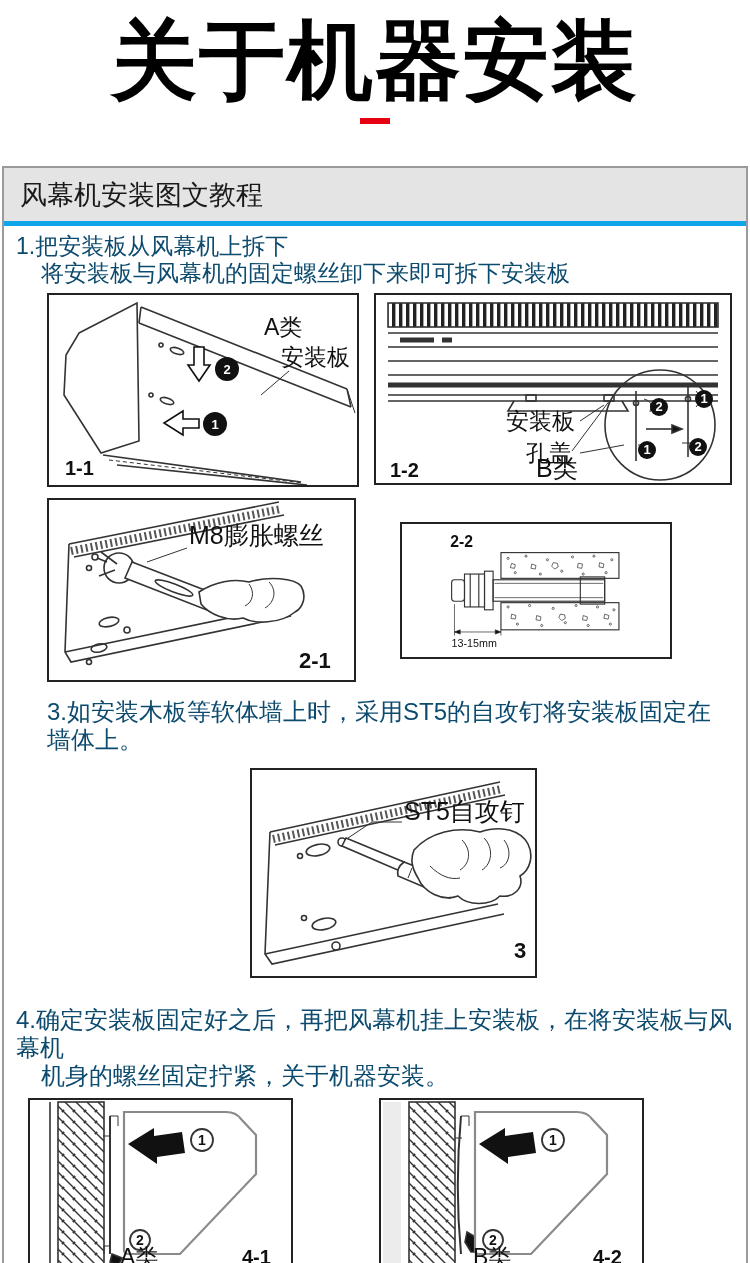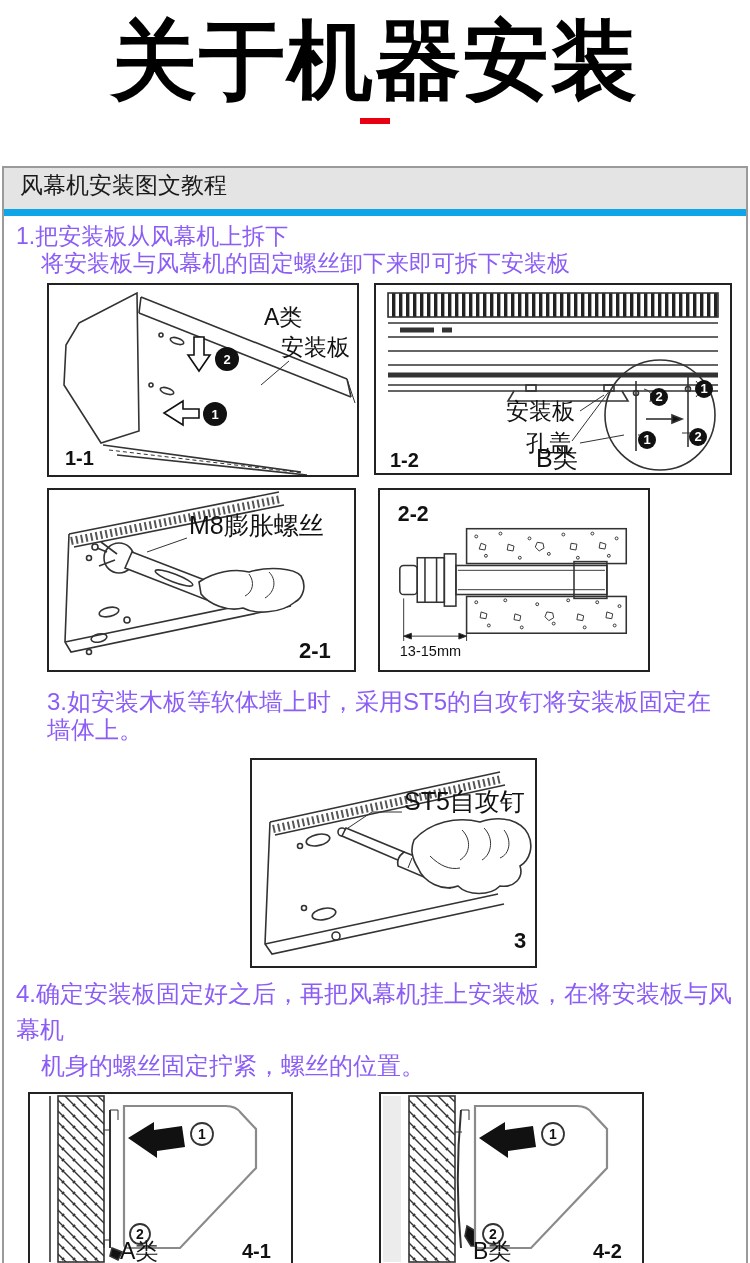--- a/index.html
+++ b/index.html
@@ -1,37 +1,37 @@
 <!DOCTYPE html>
 <html><head>
 <meta charset="utf-8">
 <style>
   html,body{margin:0;padding:0;}
   body{width:750px;background:#ffffff;color:#111;font-family:"Liberation Sans",sans-serif;}
   .title-wrap{text-align:center;padding-top:12px;}
   .main-title{margin:0;font-size:86px;line-height:1.12;font-weight:900;letter-spacing:2px;color:#000;}
   .red-dash{width:30px;height:6px;background:#e60012;margin:10px auto 0;}
   .panel{margin:42px 2px 0;border:2px solid #9a9a9a;background:#fff;}
-  .panel-header{background:#e4e4e4;border-bottom:7px solid #0ea5e9;font-size:23px;color:#1a1a1a;padding:2px 16px 8px;}
+  .panel-header{background:#e4e4e4;border-bottom:5px solid #0ea5e9;font-size:27px;color:#1a1a1a;padding:9px 16px 8px;}
   .panel-body{padding:4px 0 8px;}
-  .step{padding:0 12px;color:#8b5cf6;}
+  .step{padding:0 12px;color:#0c4a6e;}
   .step .l2{padding-left:25px;}
   .s1{margin-top:3px;font-size:23px;line-height:27px;}
   .s2{margin-top:13px;font-size:24px;line-height:30px;}
   .s3{margin-top:16px;font-size:24px;line-height:28px;padding-left:43px;}
-  .s4{margin-top:8px;font-size:24px;line-height:36px;}
+  .s4{margin-top:28px;font-size:24px;line-height:28px;}
   .figrow{display:flex;align-items:flex-start;}
   .fig{border:2px solid #222;background:#fff;box-sizing:border-box;}
   .fig svg{display:block;width:100%;height:100%;}
   .row1{margin:6px 0 0 43px;gap:15px;}
   .f11{width:312px;height:194px;}
   .f12{width:358px;height:192px;}
-  .row2{margin:11px 0 0 43px;gap:22px;align-items:center;}
+  .row2{margin:11px 0 0 43px;gap:44px;align-items:center;}
   .f21{width:309px;height:184px;}
-  .f22{width:272px;height:184px;}
+  .f22{width:272px;height:137px;}
   .row3{margin:14px 0 0 246px;}
   .f3{width:287px;height:210px;}
   .row4{margin:8px 0 0 24px;gap:86px;}
   .f41,.f42{width:265px;height:174px;}
   svg text{font-family:"Liberation Sans",sans-serif;fill:#111;}
   .cjk{font-size:23px;}
   .cjk26{font-size:25px;}
   .figid{font-size:20px;font-weight:bold;}
   .figid22{font-size:22px;font-weight:bold;}
   .wdig{fill:#fff;font-size:13px;font-weight:bold;text-anchor:middle;}
@@ -258,21 +258,21 @@
           </g>
           <text class="cjk26" x="152" y="44">ST5自攻钉</text>
           <path class="ln thin" d="M150,46 L120,46 L96,62"></path>
           <text class="figid22" x="262" y="182">3</text>
         </svg>
       </div>
     </div>
 
     <div class="step s4">
       <div class="l1">4.确定安装板固定好之后，再把风幕机挂上安装板，在将安装板与风幕机</div>
-      <div class="l2">机身的螺丝固定拧紧，螺丝的位置。</div>
+      <div class="l2">机身的螺丝固定拧紧，关于机器安装。</div>
     </div>
 
     <div class="figrow row4">
 
       <div class="fig f41">
         <svg viewBox="0 0 261 170">
           <defs>
             <pattern id="hatchA" width="11" height="11" patternUnits="userSpaceOnUse">
               <path d="M-1,9 l3,3 M0,0 l11,11 M8,-2 l4,4" stroke="#333" stroke-width="1.4"></path>
             </pattern>

